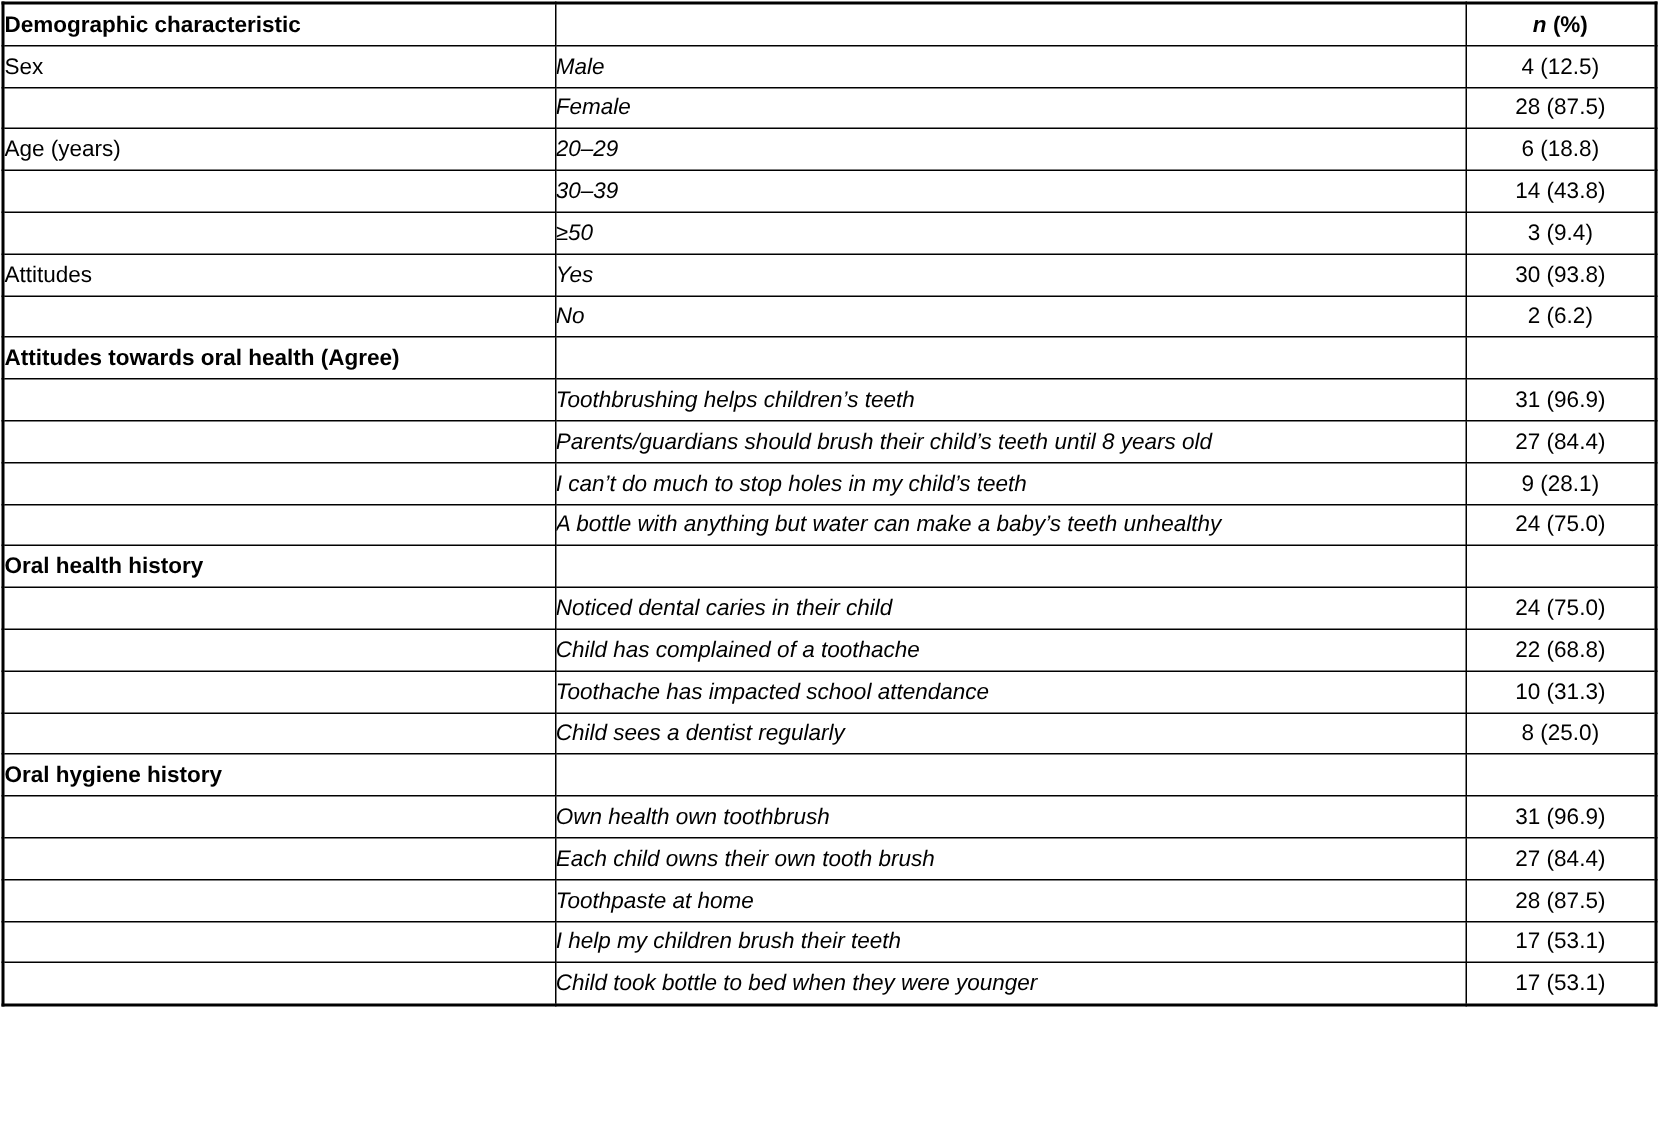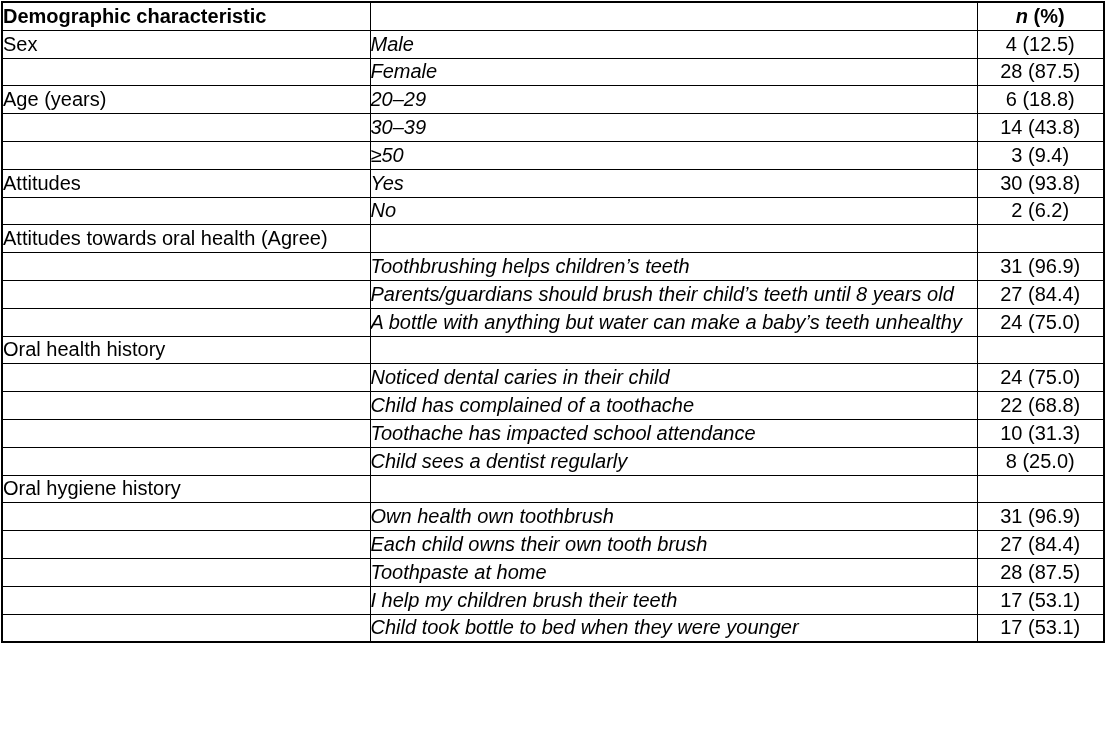--- a/index.html
+++ b/index.html
@@ -7,39 +7,39 @@
     padding: 0;
     background: #ffffff;
     width: 1106px;
   }
   table.demo-table {
     border-collapse: collapse;
     table-layout: fixed;
     width: 1102px;
     margin: 1px;
     font-family: "Liberation Sans", sans-serif;
-    font-size: 20px;
+    font-size: 15px;
     color: #000000;
     border: 2px solid #000000;
   }
   table.demo-table td {
     border: 1px solid #000000;
     height: 26.8px;
     padding: 0;
     vertical-align: middle;
     white-space: nowrap;
     overflow: hidden;
     line-height: 1.15;
   }
   td.c1 { padding-left: 9px; }
   td.c2 { padding-left: 9px; font-style: italic; }
   td.c3 { text-align: center; }
   tr.head td.c1 { font-weight: 700; }
   tr.head td.c3 { font-weight: 700; }
-  tr.section td.c1 { font-weight: 400; }
+  tr.section td.c1 { font-weight: 700; }
   .n-italic { font-style: italic; font-weight: 700; }
 </style>
 </head>
 <body>
 
 <table class="demo-table">
   <colgroup>
     <col style="width:368px">
     <col style="width:607px">
     <col style="width:127px">
@@ -96,20 +96,25 @@
       <td class="c2">Toothbrushing helps children’s teeth</td>
       <td class="c3">31 (96.9)</td>
     </tr>
     <tr>
       <td class="c1"></td>
       <td class="c2">Parents/guardians should brush their child’s teeth until 8 years old</td>
       <td class="c3">27 (84.4)</td>
     </tr>
     <tr>
       <td class="c1"></td>
+      <td class="c2">I can’t do much to stop holes in my child’s teeth</td>
+      <td class="c3">9 (28.1)</td>
+    </tr>
+    <tr>
+      <td class="c1"></td>
       <td class="c2">A bottle with anything but water can make a baby’s teeth unhealthy</td>
       <td class="c3">24 (75.0)</td>
     </tr>
     <tr class="section">
       <td class="c1">Oral health history</td>
       <td class="c2"></td>
       <td class="c3"></td>
     </tr>
     <tr>
       <td class="c1"></td>

